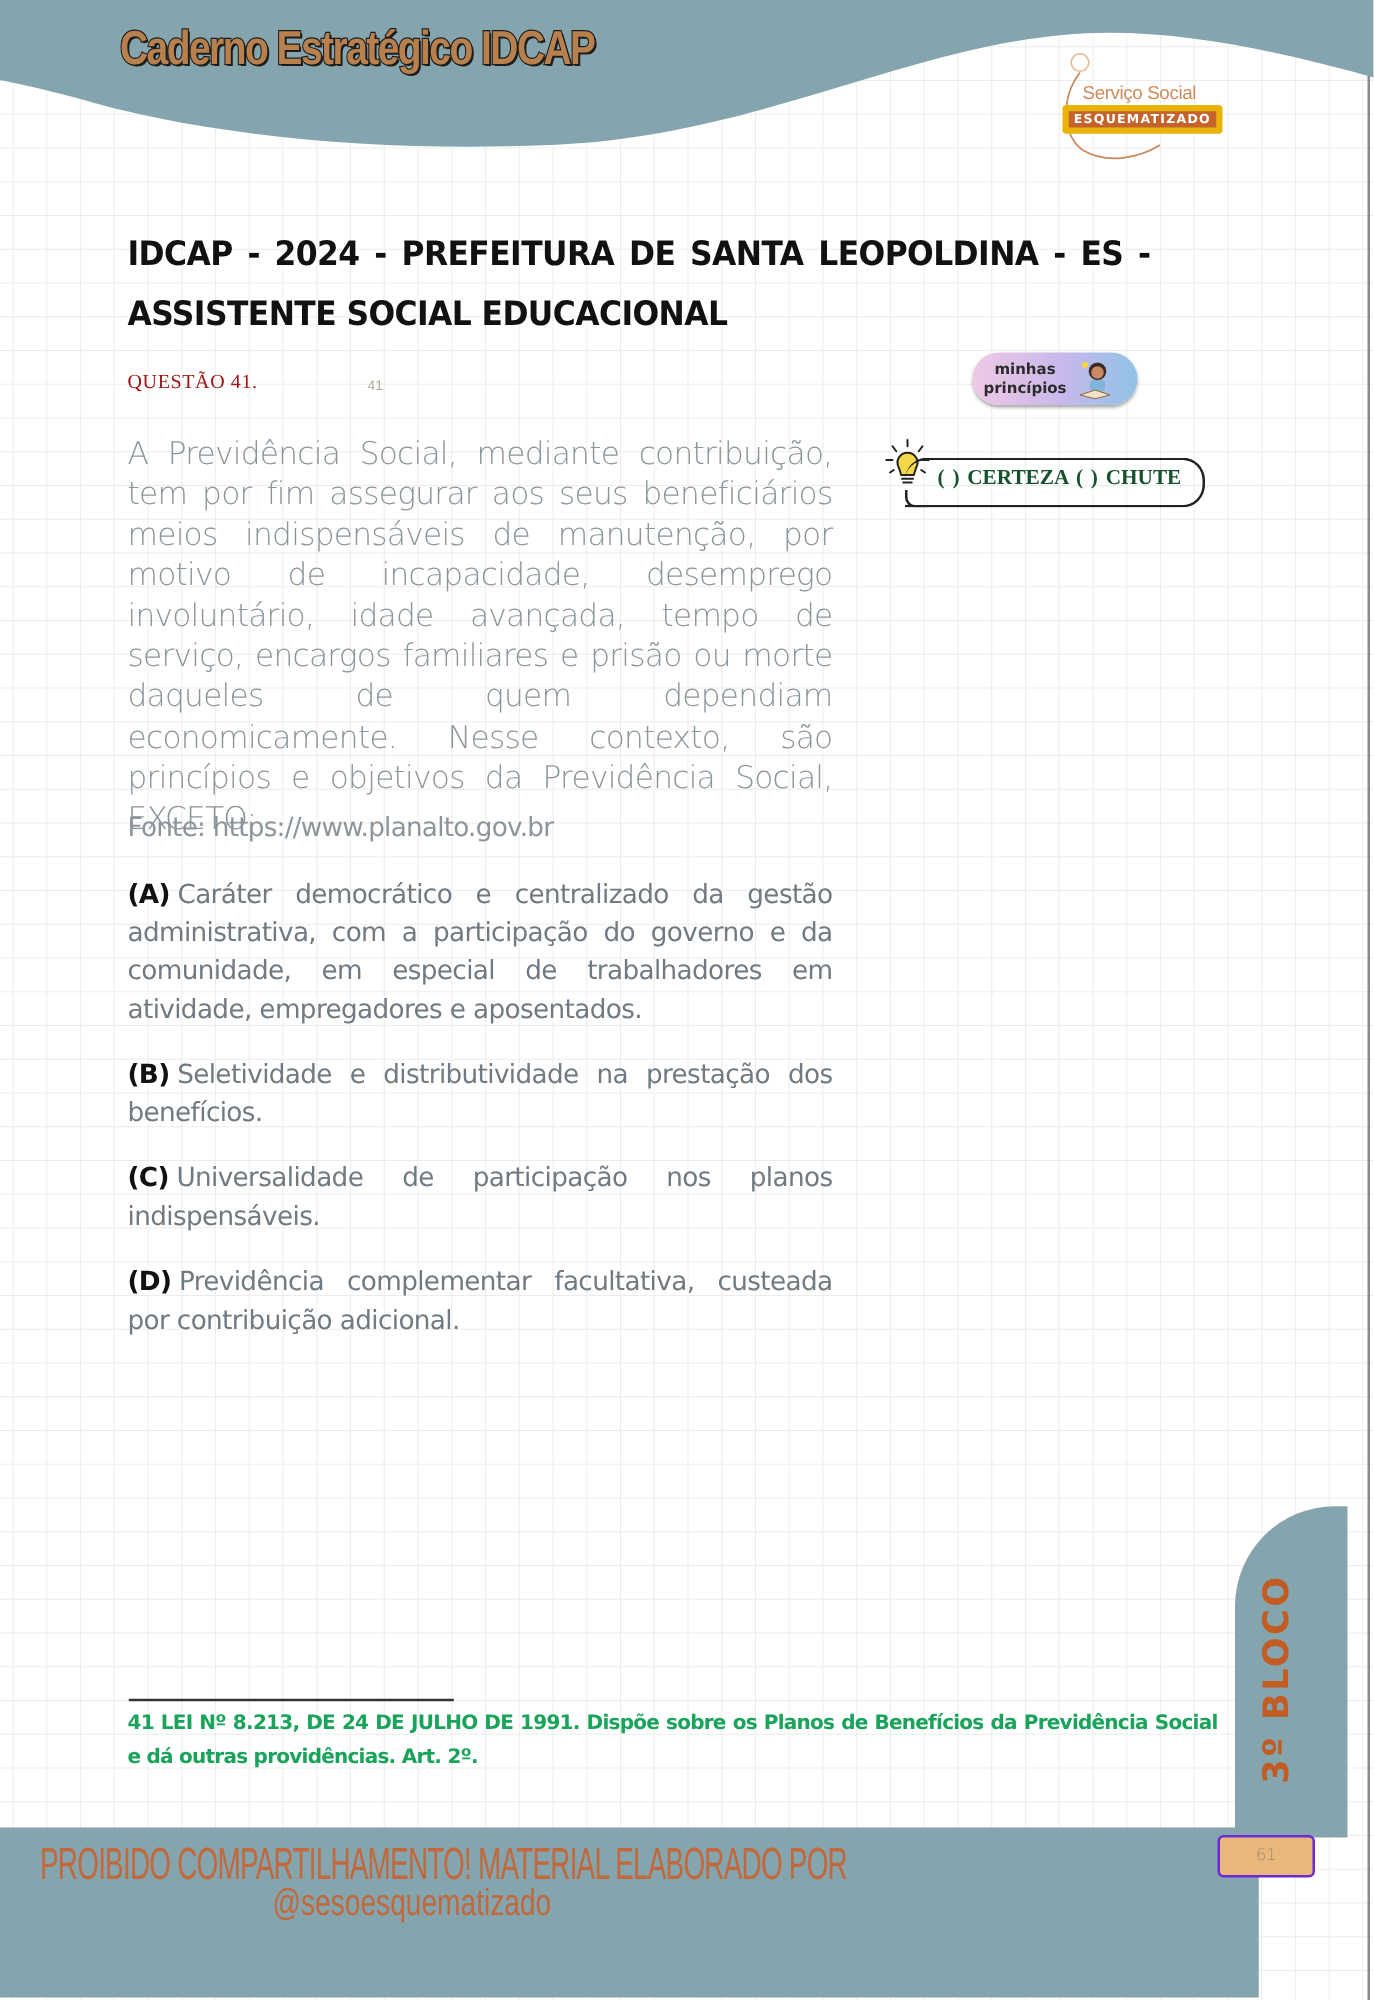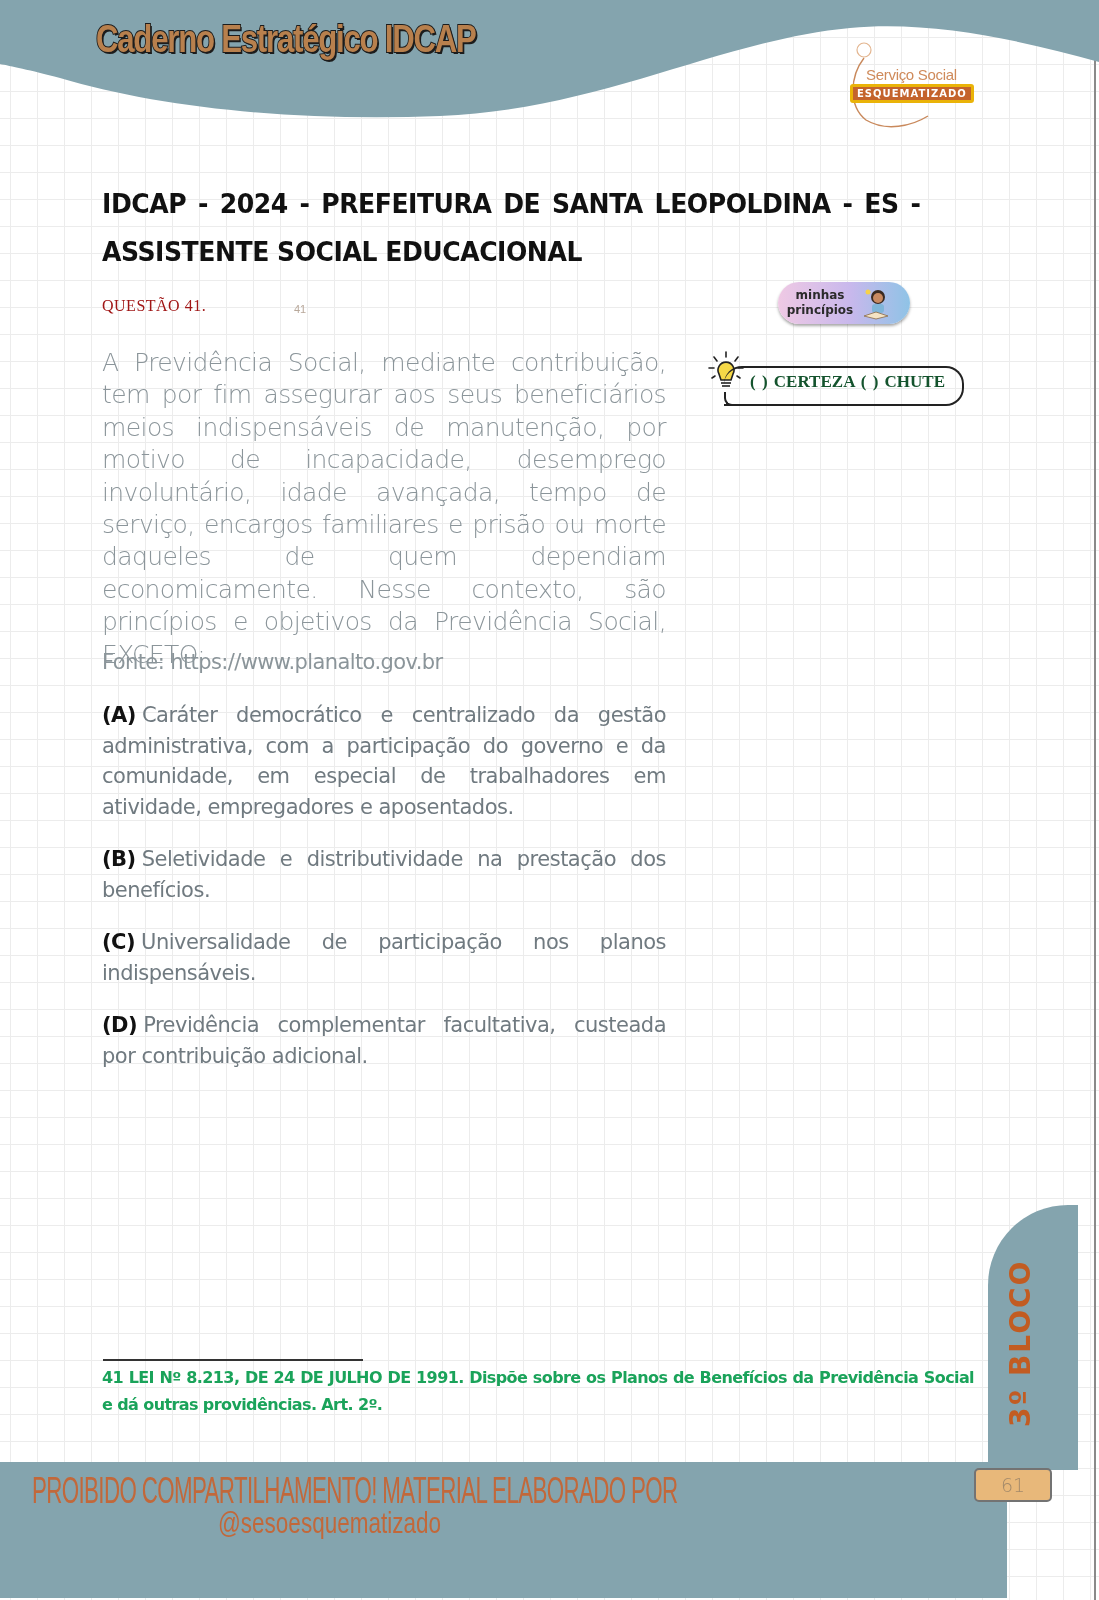--- a/index.html
+++ b/index.html
@@ -17,21 +17,21 @@
     .header-wave { position: absolute; left: 0; top: 0; width: 1099px; height: 130px; }
     .header-title {
       position: absolute; left: 96px; top: 18px;
       font-family: "Liberation Sans", sans-serif; font-weight: 700; font-size: 38px;
       color: #b8804d; letter-spacing: -1.5px; transform: scaleX(0.82); transform-origin: left top;
       -webkit-text-stroke: 2px #1c1c1c; paint-order: stroke fill;
       text-shadow: 2px 2px 0 #1c1c1c;
     }
     .logo { position: absolute; left: 842px; top: 36px; width: 150px; height: 100px; }
     .logo .line1 { position: absolute; left: 24px; top: 30px; font-family: "Liberation Sans", sans-serif; font-size: 15px; color: #cf8a5a; letter-spacing: -0.3px; text-align: right; }
-    .logo .line2 { position: absolute; left: 8px; top: 48px; background: #c4632b; color: #ffffff; font-family: "DejaVu Sans", sans-serif; font-weight: 700; font-size: 10px; padding: 1px 4px; border-radius: 3px; letter-spacing: 1px; border: 3px solid #eab308; }
+    .logo .line2 { position: absolute; left: 8px; top: 48px; background: #c4632b; color: #ffffff; font-family: "DejaVu Sans", sans-serif; font-weight: 700; font-size: 10px; padding: 1px 4px; border-radius: 3px; letter-spacing: 1px; border: 5px solid #eab308; }
 
     .q-title {
       position: absolute; left: 102px; top: 180px; width: 880px;
       font-family: "DejaVu Sans", sans-serif; font-weight: 700; font-size: 27px;
       line-height: 48px; color: #111; letter-spacing: -0.5px;
       transform: scaleX(0.93); transform-origin: left top; text-align: justify;
     }
     .q-label { position: absolute; left: 102px; top: 297px; font-family: Liberation Serif, serif; font-size: 16px; color: #a01616; letter-spacing: 0.5px; }
     .q-ref { position: absolute; left: 294px; top: 303px; font-family: "Liberation Sans", sans-serif; font-size: 11px; color: #b8a89a; }
 
@@ -83,22 +83,22 @@
     .footer .notice {
       position: absolute; left: 32px; top: 8px; font-family: "Liberation Sans", sans-serif; font-size: 36px; color: #c2683a;
       transform: scaleX(0.62); transform-origin: left top; white-space: nowrap; letter-spacing: -1px;
     }
     .footer .handle {
       position: absolute; left: 218px; top: 44px; font-family: "Liberation Sans", sans-serif; font-size: 30px; color: #c2683a;
       transform: scaleX(0.75); transform-origin: left top; white-space: nowrap;
     }
     .page-number {
       position: absolute; left: 974px; top: 1468px; width: 74px; height: 30px; border-radius: 5px;
-      background: #e8b87a; border: 2px solid #737373; text-align: center;
-      font-family: "DejaVu Sans", sans-serif; font-size: 19px; line-height: 30px; color: #a48a6a; font-weight: 300;
+      background: #e8b87a; border: 2px solid #6d28d9; text-align: center;
+      font-family: "DejaVu Sans", sans-serif; font-size: 13px; line-height: 30px; color: #a48a6a; font-weight: 300;
     }
   </style>
 </head>
 <body>
 
 <div class="page-border"></div>
 
 <svg class="header-wave" viewBox="0 0 1099 130" preserveAspectRatio="none">
   <path d="M0,0 L1099,0 L1099,62 C1020,40 930,20 850,28 C720,40 600,110 440,116 C300,122 160,108 60,78 C30,70 10,66 0,64 Z" fill="#84a4ae"></path>
 </svg>

